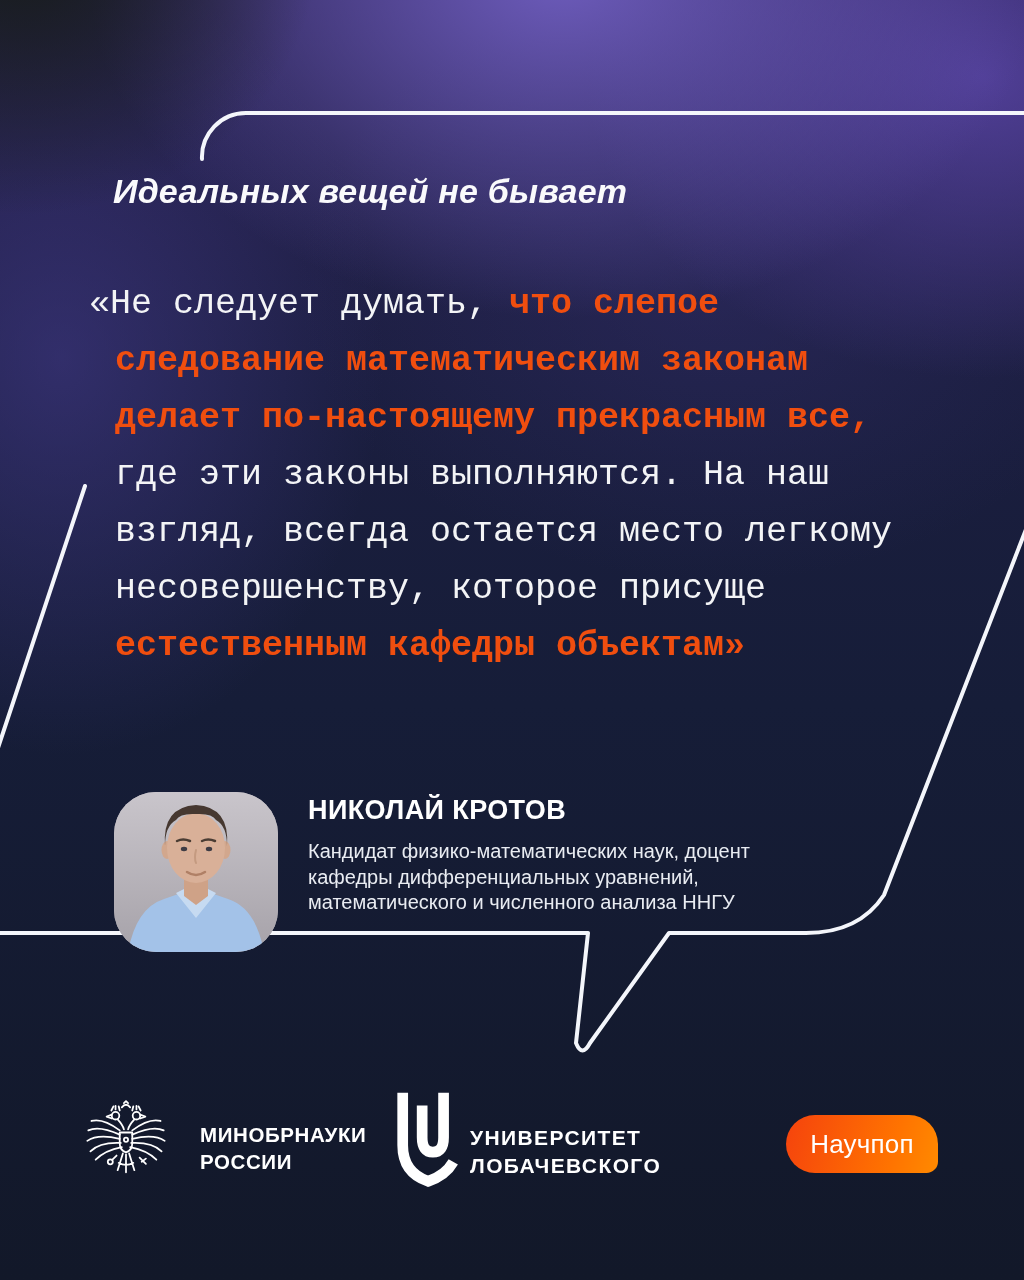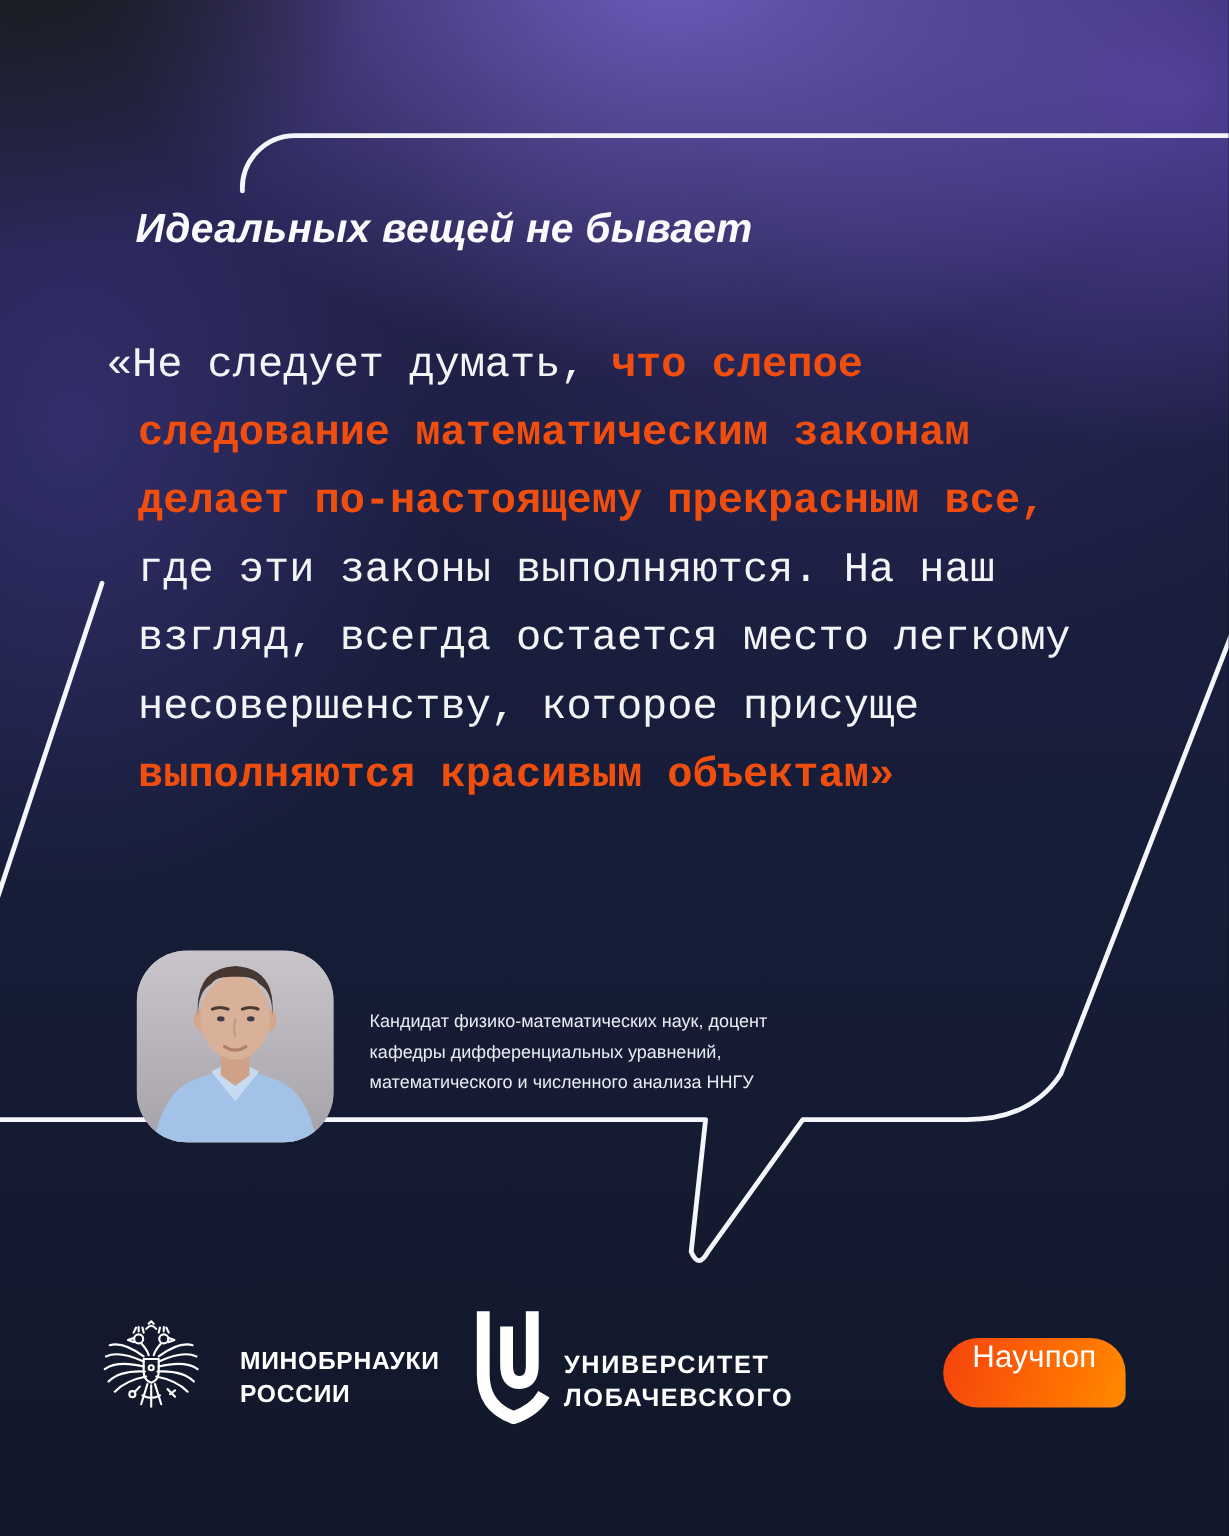--- a/index.html
+++ b/index.html
@@ -33,40 +33,40 @@
   .photo{
     position:absolute;left:114px;top:792px;width:164px;height:160px;
     border-radius:42px;overflow:hidden;background:#b7b3b9;
   }
   .speaker-name{
     position:absolute;left:308px;top:795px;margin:0;
     font-size:27px;font-weight:700;color:#ffffff;letter-spacing:.4px;
   }
   .speaker-creds{
     position:absolute;left:308px;top:839px;margin:0;
-    font-size:15px;line-height:25.5px;color:#e9ecf2;white-space:pre-line;
+    font-size:20px;line-height:25.5px;color:#e9ecf2;white-space:pre-line;
   }
 
   .eagle{position:absolute;left:84px;top:1099px;}
   .ministry-label{
     position:absolute;left:200px;top:1121px;margin:0;
     font-size:20.5px;font-weight:700;line-height:27px;color:#ffffff;
     letter-spacing:.6px;white-space:pre-line;
   }
   .ulogo{position:absolute;left:392px;top:1090px;}
   .university-label{
     position:absolute;left:470px;top:1124px;margin:0;
     font-size:21px;font-weight:700;line-height:28px;color:#ffffff;
     letter-spacing:1.4px;white-space:pre-line;
   }
   .badge{
     position:absolute;left:786px;top:1115px;width:152px;height:58px;
     border-radius:30px 30px 12px 30px;
     background:linear-gradient(105deg,#f5430d 0%,#ff7300 70%,#ff8a00 100%);
-    display:flex;justify-content:center;
+    display:flex;align-items:center;justify-content:center;
   }
   .badge span{font-size:26px;color:#ffffff;letter-spacing:.2px;}
 </style>
 </head>
 <body>
 
 <div id="canvas">
 
   <svg class="bubble" width="1024" height="1280" viewBox="0 0 1024 1280" aria-hidden="true">
     <path d="M202,159 A44,44 0 0 1 246,113 L1030,113"></path>
@@ -77,21 +77,21 @@
   <div class="content">
 
     <h1 class="title">Идеальных вещей не бывает</h1>
 
     <p class="quote"><span class="w">«Не следует думать, </span><span class="o">что слепое
 следование математическим законам
 делает по-настоящему прекрасным все,</span><span class="w">
 где эти законы выполняются. На наш
 взгляд, всегда остается место легкому
 несовершенству, которое присуще
-</span><span class="o">выполняются красивым объектам»</span></p>
+</span><span class="o">естественным кафедры объектам»</span></p>
 
     <div class="photo">
       <svg width="164" height="160" viewBox="0 0 164 160" aria-hidden="true">
         <defs>
           <linearGradient id="pbg" x1="0" y1="0" x2="0" y2="1">
             <stop offset="0" stop-color="#c9c5cb"></stop>
               <stop offset="1" stop-color="#a6a2a9"></stop>
           </linearGradient>
         </defs>
         <rect width="164" height="160" fill="url(#pbg)"></rect>
@@ -103,20 +103,21 @@
         <ellipse cx="82" cy="56" rx="29" ry="35" fill="#d9b098"></ellipse>
         <path d="M51,54 Q48,15 82,13 Q116,15 113,54 Q113,34 102,28 Q98,21 82,22 Q66,21 62,28 Q51,34 51,54 Z" fill="#463830"></path>
         <path d="M63,49 q6,-3 13,0 M88,49 q6,-3 13,0" stroke="#4a3c33" stroke-width="2.5" fill="none" stroke-linecap="round"></path>
         <ellipse cx="70" cy="57" rx="3.2" ry="2.2" fill="#3d3b44"></ellipse>
         <ellipse cx="95" cy="57" rx="3.2" ry="2.2" fill="#3d3b44"></ellipse>
         <path d="M82,58 q-2,8 0,13" stroke="#c49a80" stroke-width="2" fill="none" stroke-linecap="round"></path>
         <path d="M73,80 q9,6 18,0" stroke="#b08066" stroke-width="2.5" fill="none" stroke-linecap="round"></path>
       </svg>
     </div>
 
+    <h2 class="speaker-name">НИКОЛАЙ КРОТОВ</h2>
     <p class="speaker-creds">Кандидат физико-математических наук, доцент
 кафедры дифференциальных уравнений,
 математического и численного анализа ННГУ</p>
 
     <svg class="eagle" width="84" height="90" viewBox="0 0 80 86" aria-hidden="true">
       <g stroke="#ffffff" stroke-width="1.7" fill="none" stroke-linecap="round" stroke-linejoin="round">
         <path d="M36,8 q4,-5 8,0 M38,4 l2,-2 2,2"></path>
         <circle cx="30" cy="16" r="3.6"></circle>
         <path d="M26.5,15 l-5,1.8 5,1.8 M26,11 l2,-4 M30,10 l0,-3.5 M34,11 l-1,-4"></path>
         <circle cx="50" cy="16" r="3.6"></circle>

